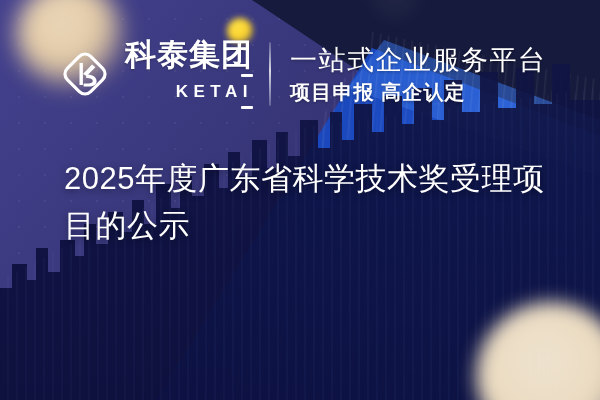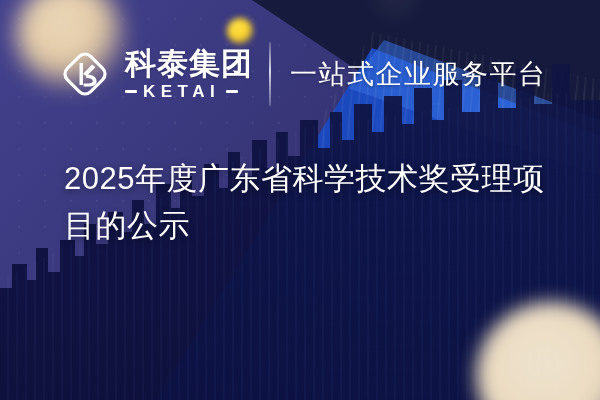--- a/index.html
+++ b/index.html
@@ -161,22 +161,23 @@
     font-size: 31px;
     font-weight: 700;
     letter-spacing: 1px;
     line-height: 1.04;
     white-space: nowrap;
     text-shadow: 0 1px 2px rgba(0,0,0,.28);
   }
   .logo-en {
     margin-top: 2px;
     display: flex;
-    align-items: center;
+    align-items: flex-end;
     gap: 6px;
+    flex-direction: column;
   }
   .logo-en .dash {
     display: block;
     width: 12px; height: 3px;
     background: #ffffff;
     border-radius: 1px;
   }
   .logo-en .word {
     color: #ffffff;
     font-size: 17px;
@@ -279,18 +280,19 @@
           <span class="word">KETAI</span>
           <span class="dash"></span>
         </div>
       </div>
     </div>
 
     <div class="divider"></div>
 
     <div class="tagline">
       <div class="tagline-main">一站式企业服务平台</div>
+      <div class="tagline-sub">项目申报 高企认定</div>
     </div>
   </div>
 
   <div class="title">2025年度广东省科学技术奖受理项目的公示</div>
 
 </div>
 
 </body></html>

